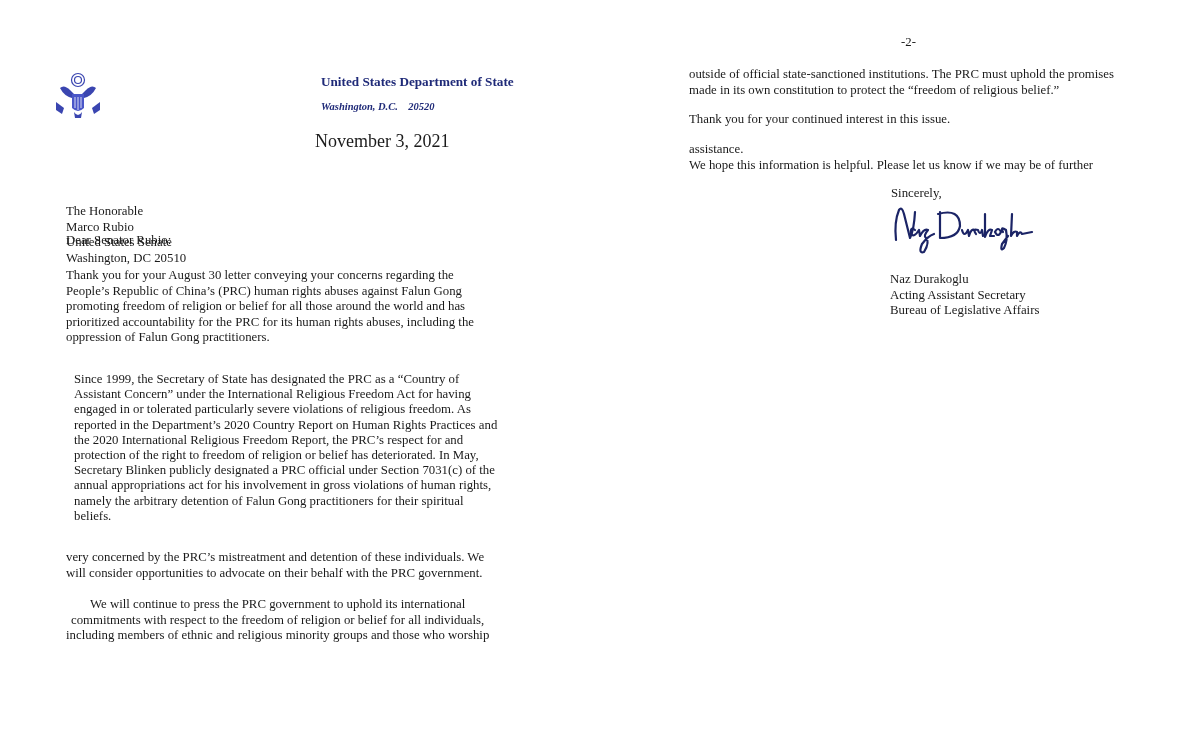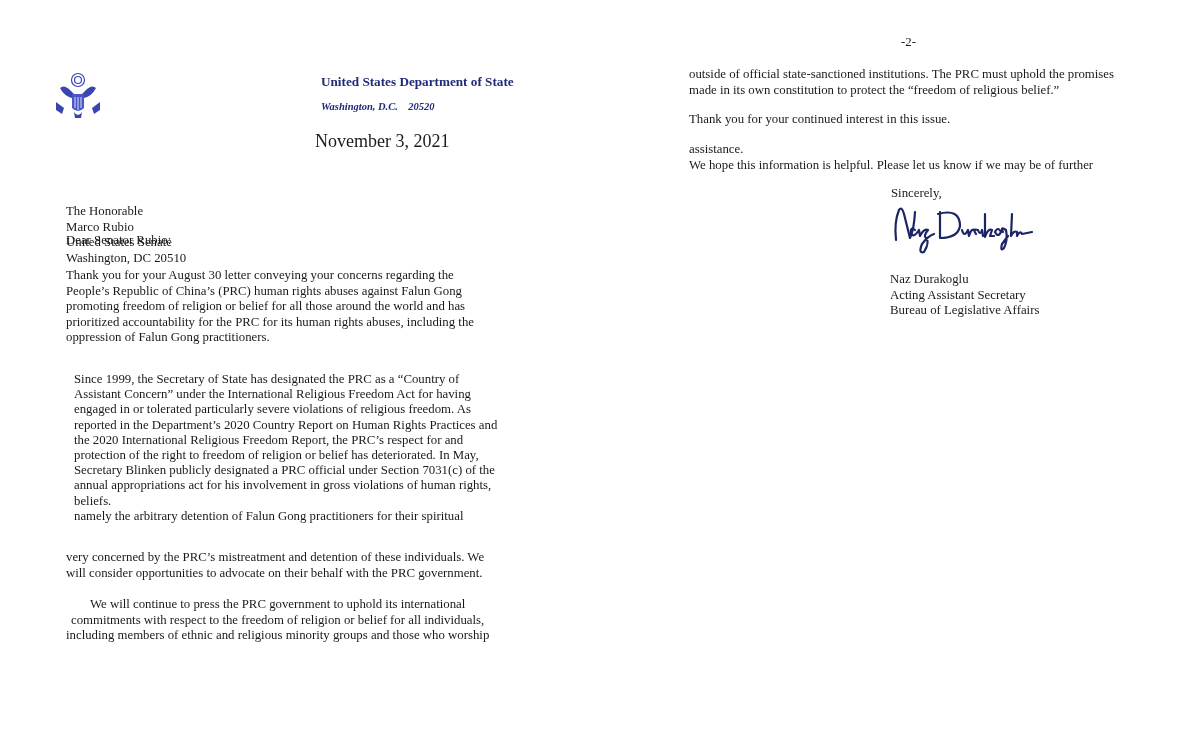--- a/index.html
+++ b/index.html
@@ -86,22 +86,22 @@
 
   <div class="text-block p2">
     <span class="line">Since 1999, the Secretary of State has designated the PRC as a “Country of</span>
     <span class="line">Assistant Concern” under the International Religious Freedom Act for having</span>
     <span class="line">engaged in or tolerated particularly severe violations of religious freedom.  As</span>
     <span class="line">reported in the Department’s 2020 Country Report on Human Rights Practices and</span>
     <span class="line">the 2020 International Religious Freedom Report, the PRC’s respect for and</span>
     <span class="line">protection of the right to freedom of religion or belief has deteriorated.  In May,</span>
     <span class="line">Secretary Blinken publicly designated a PRC official under Section 7031(c) of the</span>
     <span class="line">annual appropriations act for his involvement in gross violations of human rights,</span>
+    <span class="line">namely the arbitrary detention of Falun Gong practitioners for their spiritual</span>
     <span class="line">beliefs.</span>
-    <span class="line">namely the arbitrary detention of Falun Gong practitioners for their spiritual</span>
   </div>
 
   <div class="text-block p3">
     <span class="line">very concerned by the PRC’s mistreatment and detention of these individuals.  We</span>
     <span class="line">will consider opportunities to advocate on their behalf with the PRC government.</span>
   </div>
 
   <div class="text-block p4">
     <span class="line">We will continue to press the PRC government to uphold its international</span>
     <span class="line">commitments with respect to the freedom of religion or belief for all individuals,</span>

